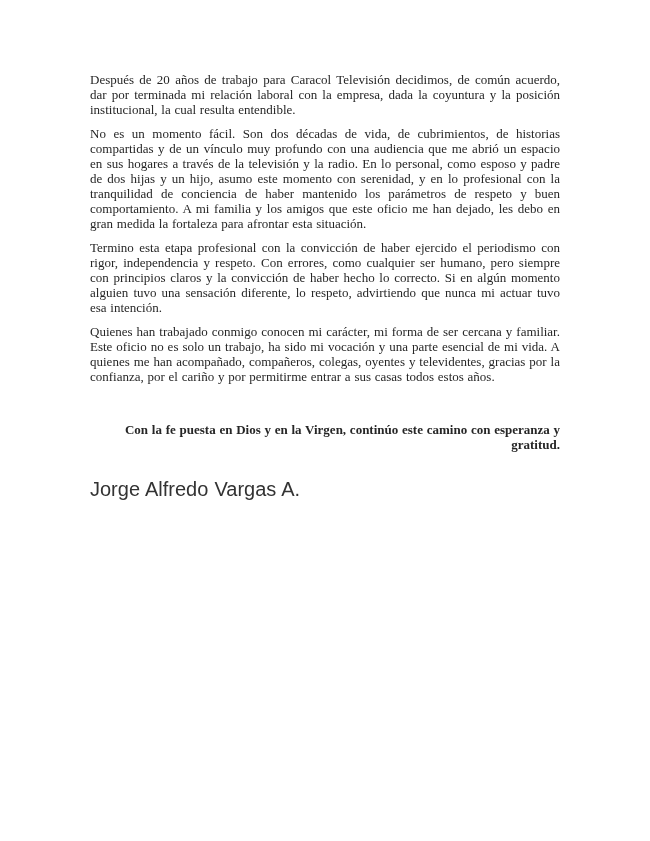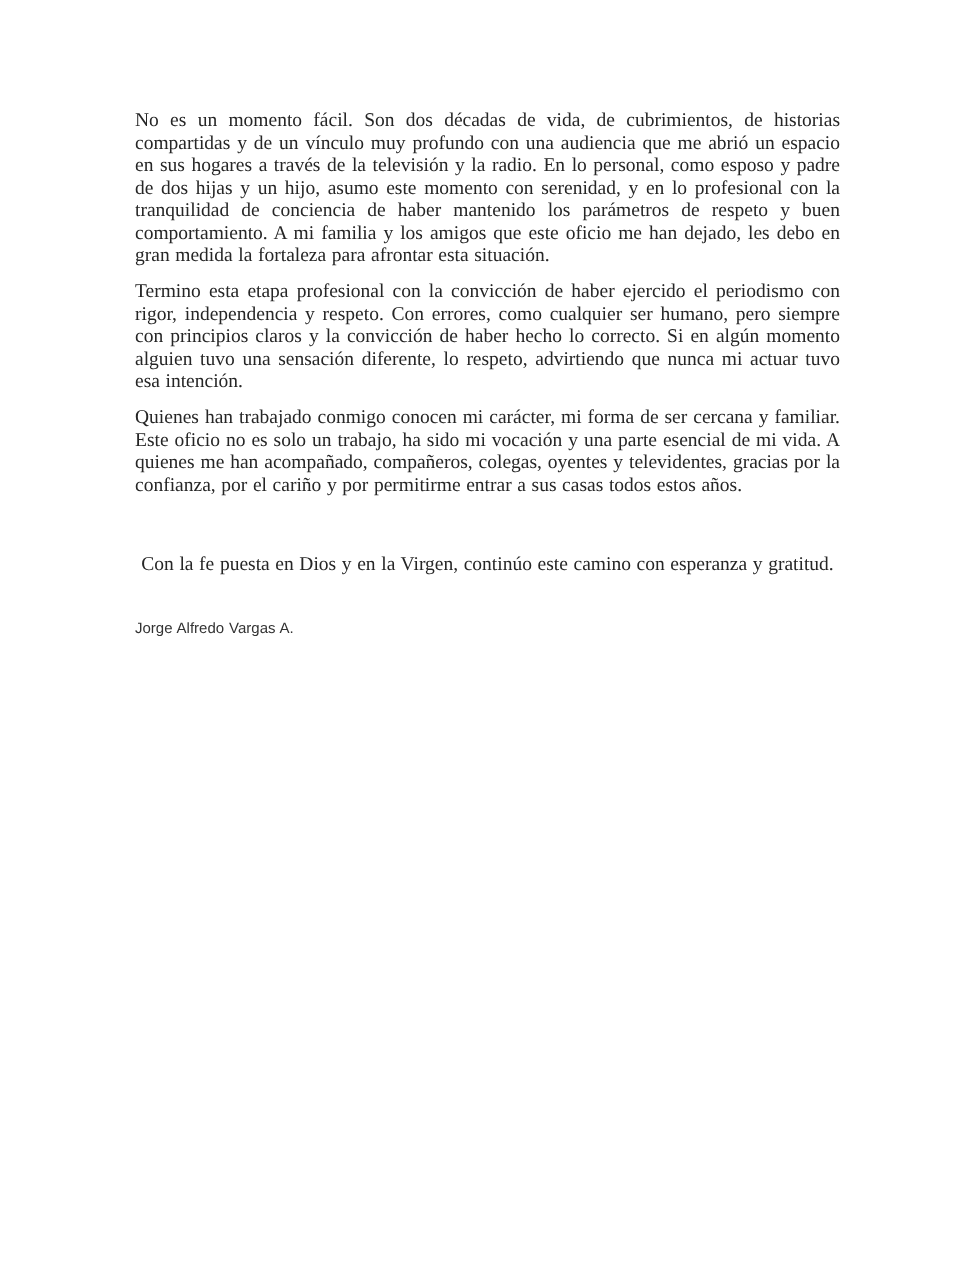--- a/index.html
+++ b/index.html
@@ -29,35 +29,37 @@
     color: #262626;
     text-align: justify;
     hyphens: none;
     word-spacing: 0.5px;
   }
   p.last-body {
     margin-bottom: 38px;
   }
   p.closing {
     margin-bottom: 29px;
-    text-align: center;
+    text-align: right;
+    font-weight: bold;
   }
   p.signature {
     margin: 0;
     font-family: "Liberation Sans", "DejaVu Sans", sans-serif;
-    font-size: 10px;
+    font-size: 20px;
     line-height: 16px;
     color: #333333;
     text-align: left;
   }
 </style>
 </head>
 <body>
 
 <main class="sheet">
+  <p>Después de 20 años de trabajo para Caracol Televisión decidimos, de común acuerdo, dar por terminada mi relación laboral con la empresa, dada la coyuntura y la posición institucional, la cual resulta entendible.</p>
 
   <p>No es un momento fácil. Son dos décadas de vida, de cubrimientos, de historias compartidas y de un vínculo muy profundo con una audiencia que me abrió un espacio en sus hogares a través de la televisión y la radio. En lo personal, como esposo y padre de dos hijas y un hijo, asumo este momento con serenidad, y en lo profesional con la tranquilidad de conciencia de haber mantenido los parámetros de respeto y buen comportamiento. A mi familia y los amigos que este oficio me han dejado, les debo en gran medida la fortaleza para afrontar esta situación.</p>
 
   <p>Termino esta etapa profesional con la convicción de haber ejercido el periodismo con rigor, independencia y respeto. Con errores, como cualquier ser humano, pero siempre con principios claros y la convicción de haber hecho lo correcto. Si en algún momento alguien tuvo una sensación diferente, lo respeto, advirtiendo que nunca mi actuar tuvo esa intención.</p>
 
   <p class="last-body">Quienes han trabajado conmigo conocen mi carácter, mi forma de ser cercana y familiar. Este oficio no es solo un trabajo, ha sido mi vocación y una parte esencial de mi vida. A quienes me han acompañado, compañeros, colegas, oyentes y televidentes, gracias por la confianza, por el cariño y por permitirme entrar a sus casas todos estos años.</p>
 
   <p class="closing">Con la fe puesta en Dios y en la Virgen, continúo este camino con esperanza y gratitud.</p>
 
   <p class="signature">Jorge Alfredo Vargas A.</p>

